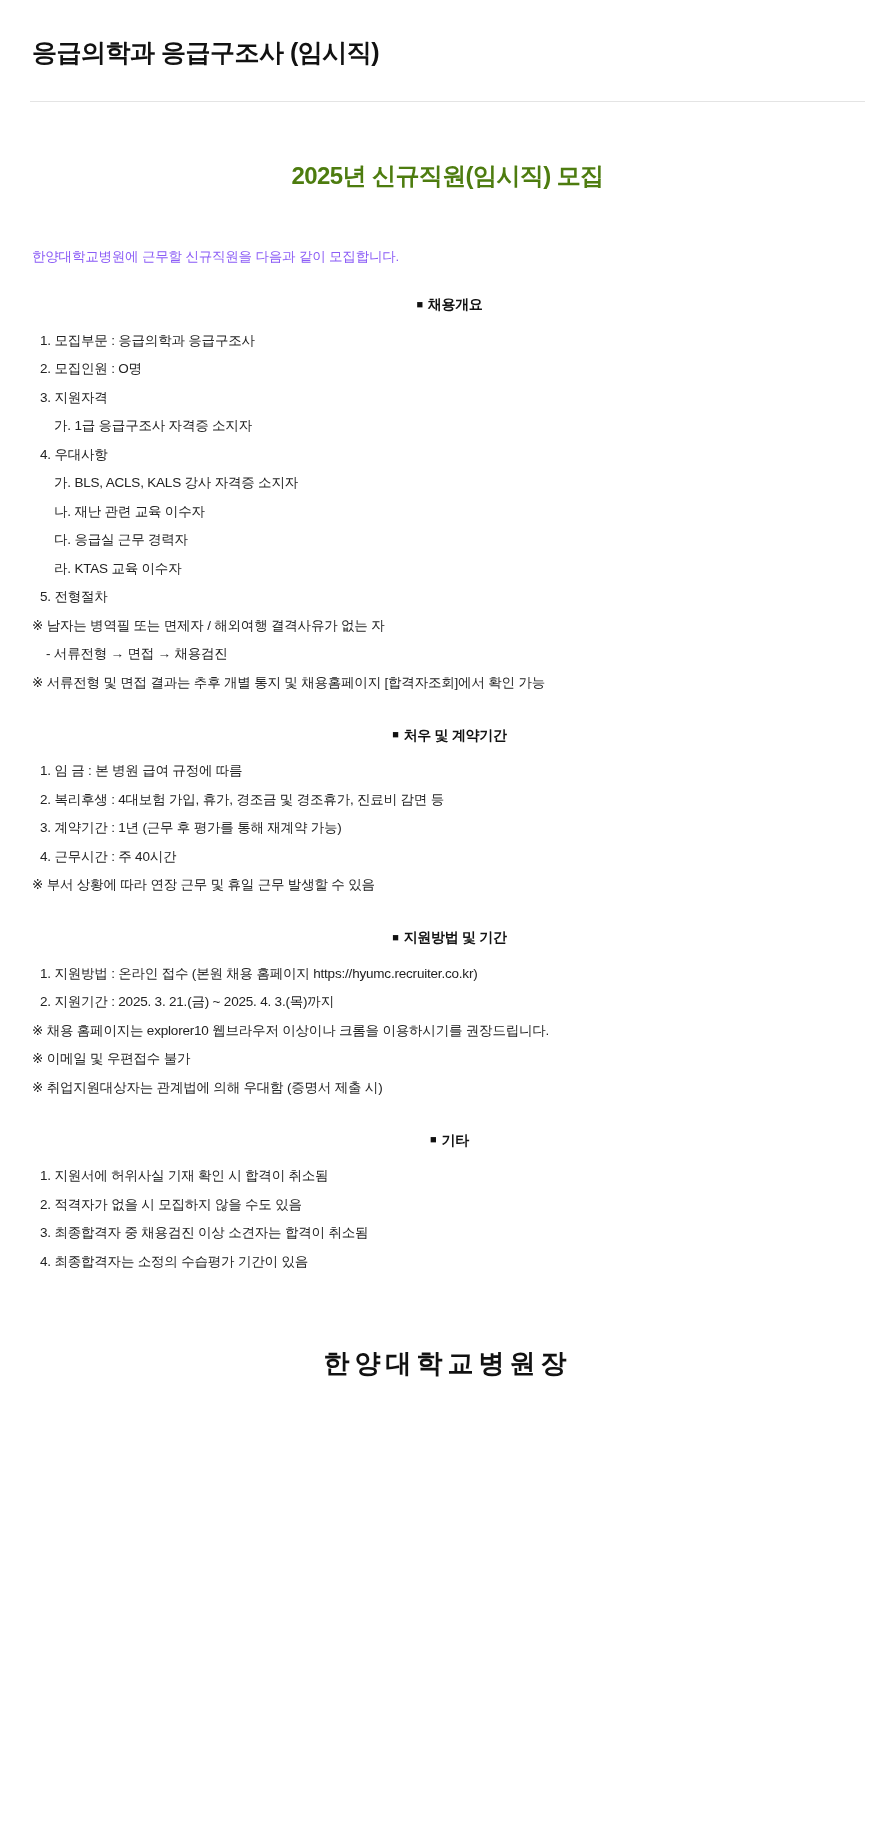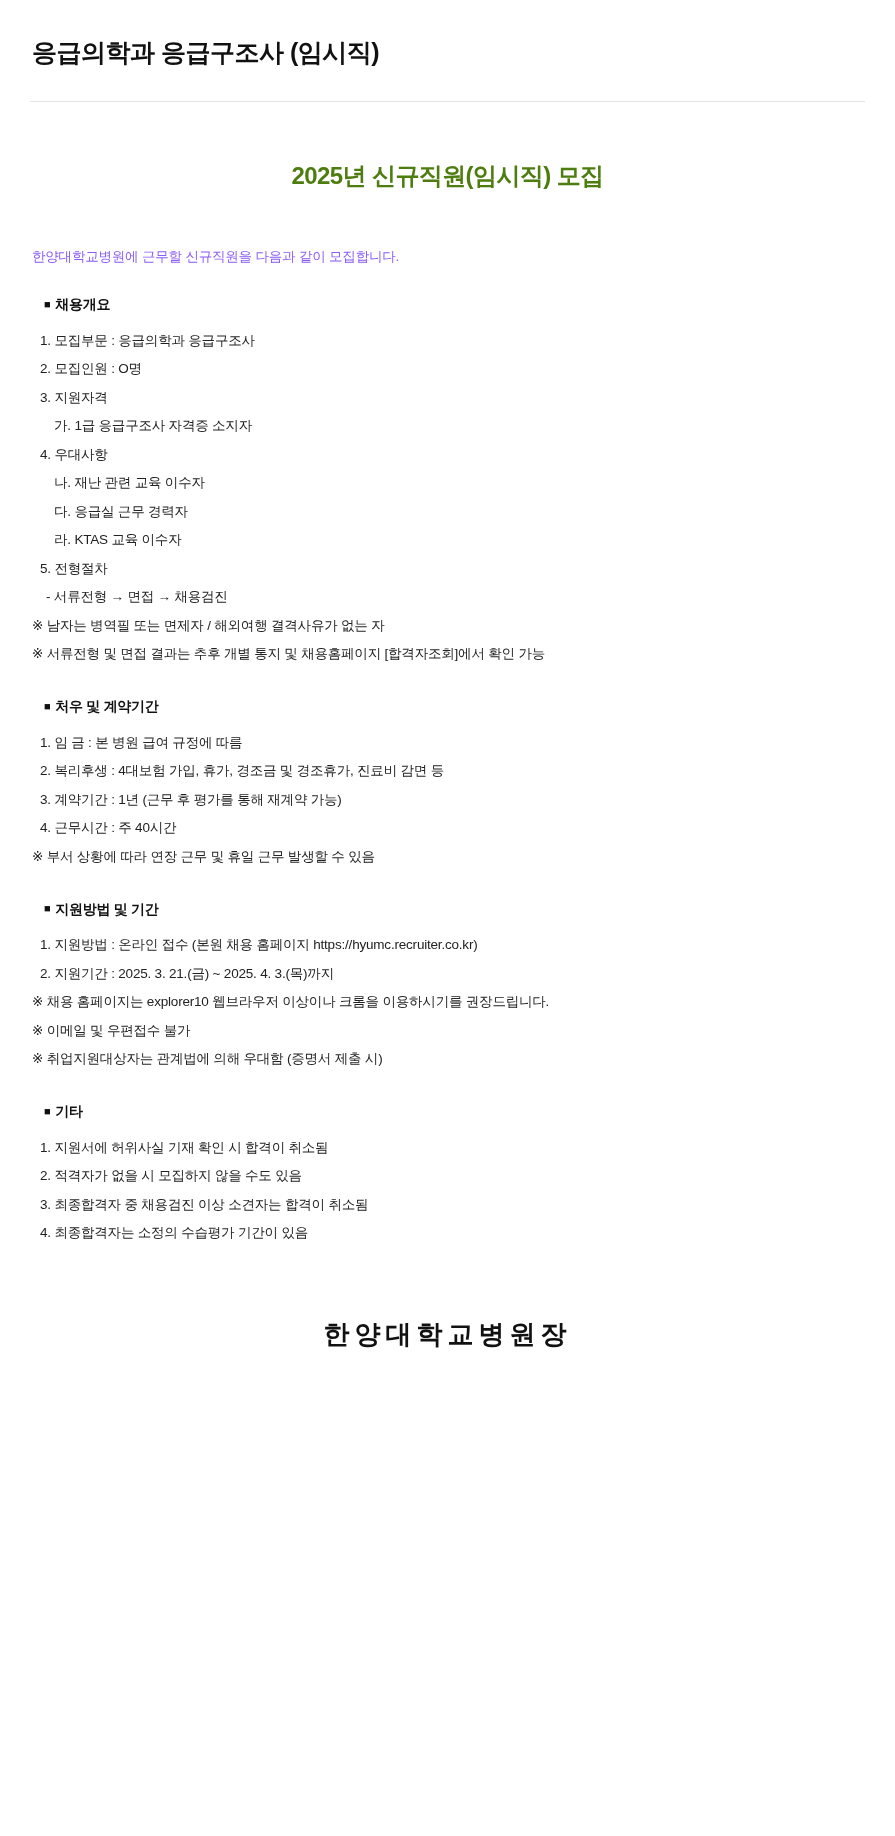--- a/index.html
+++ b/index.html
@@ -53,21 +53,22 @@
     letter-spacing: -0.2px;
   }
   .section {
     margin-top: 30px;
   }
   .section-title {
     font-size: 14px;
     font-weight: bold;
     color: #111111;
     letter-spacing: -0.3px;
-    margin: 0 0 12px 12px;
+    margin: 0 0 12px 4px;
+    text-align: center;
   }
   .section-title .bullet {
     font-size: 11px;
     position: relative;
     top: -1.5px;
     margin-right: 5px;
   }
   .line {
     font-size: 13.5px;
     color: #222222;
@@ -106,26 +107,27 @@
     <p class="intro">한양대학교병원에 근무할 신규직원을 다음과 같이 모집합니다.</p>
 
     <div id="sections-host">
         <div class="section">
           <div class="section-title"><span class="bullet">■</span><span>채용개요</span></div>
           <p class="line indent-1">1. 모집부문 : 응급의학과 응급구조사</p>
           <p class="line indent-1">2. 모집인원 : O명</p>
           <p class="line indent-1">3. 지원자격</p>
           <p class="line indent-2">가. 1급 응급구조사 자격증 소지자</p>
           <p class="line indent-1">4. 우대사항</p>
+          <p class="line indent-2">가. BLS, ACLS, KALS 강사 자격증 소지자</p>
           <p class="line indent-2">나. 재난 관련 교육 이수자</p>
           <p class="line indent-2">다. 응급실 근무 경력자</p>
           <p class="line indent-2">라. KTAS 교육 이수자</p>
           <p class="line indent-1">5. 전형절차</p>
+          <p class="line note">※ 남자는 병역필 또는 면제자 / 해외여행 결격사유가 없는 자</p>
           <p class="line indent-3">- 서류전형 → 면접 → 채용검진</p>
-          <p class="line note">※ 남자는 병역필 또는 면제자 / 해외여행 결격사유가 없는 자</p>
           <p class="line note">※ 서류전형 및 면접 결과는 추후 개별 통지 및 채용홈페이지 [합격자조회]에서 확인 가능</p>
         </div>
         <div class="section">
           <div class="section-title"><span class="bullet">■</span><span>처우 및 계약기간</span></div>
           <p class="line indent-1">1. 임 금 : 본 병원 급여 규정에 따름</p>
           <p class="line indent-1">2. 복리후생 : 4대보험 가입, 휴가, 경조금 및 경조휴가, 진료비 감면 등</p>
           <p class="line indent-1">3. 계약기간 : 1년 (근무 후 평가를 통해 재계약 가능)</p>
           <p class="line indent-1">4. 근무시간 : 주 40시간</p>
           <p class="line note">※ 부서 상황에 따라 연장 근무 및 휴일 근무 발생할 수 있음</p>
         </div>

